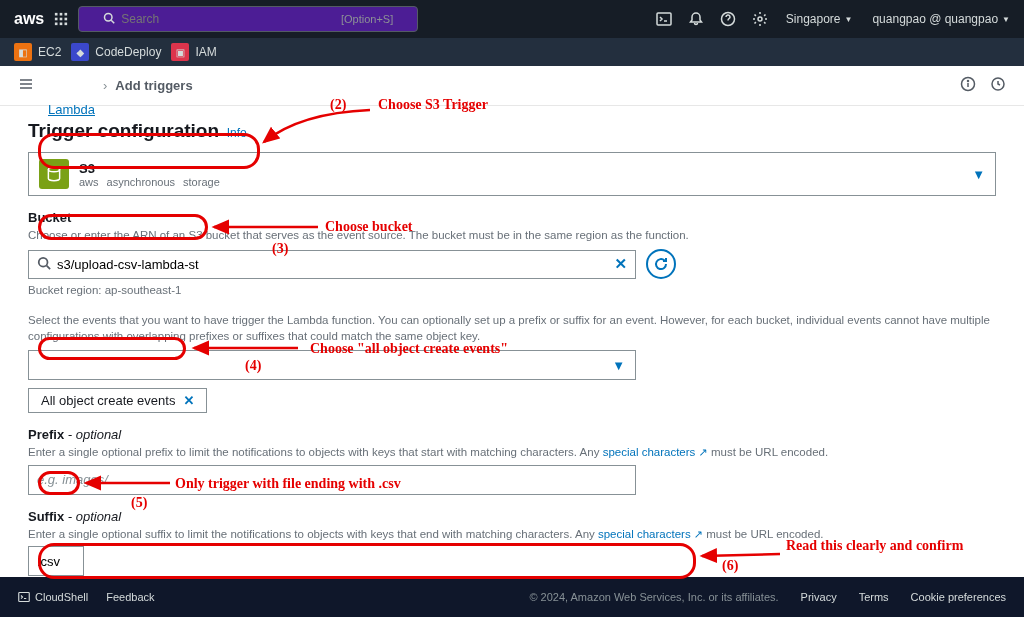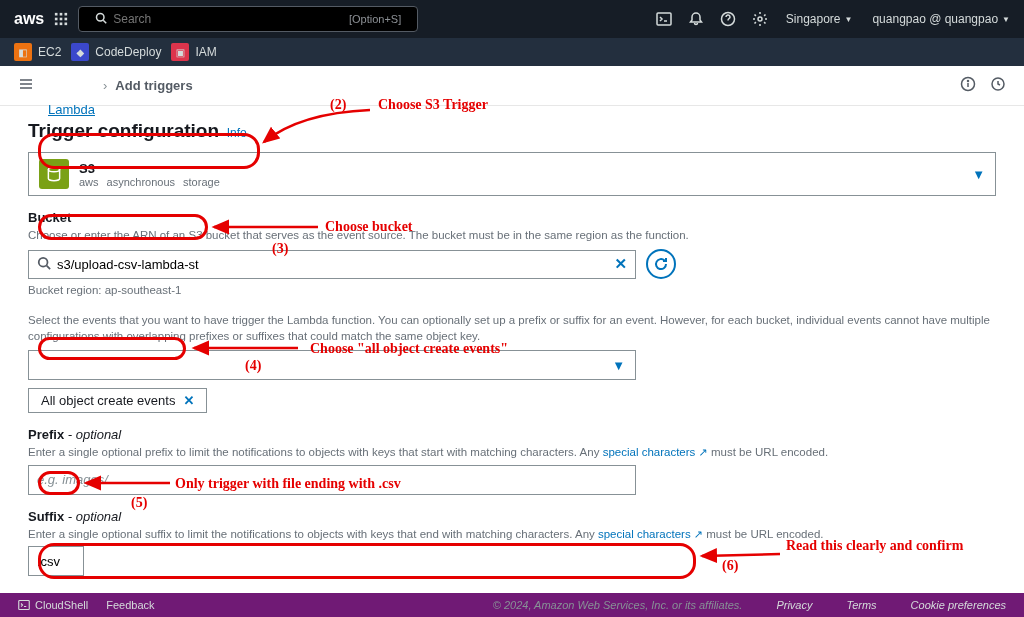--- a/index.html
+++ b/index.html
@@ -2,21 +2,21 @@
 <html><head>
 <meta charset="utf-8">
 <style>
   * { box-sizing: border-box; margin: 0; padding: 0; }
   body { font-family: "Amazon Ember", -apple-system, BlinkMacSystemFont, Arial, sans-serif; font-size: 13px; color: #16191f; background: #fff; width: 1024px; height: 617px; overflow: hidden; position: relative; }
   
   
   .aws-header { background: #161d26; height: 38px; display: flex; align-items: center; padding: 0 14px; color: #d5dbdb; }
   .aws-logo { color: #fff; font-weight: 700; font-size: 16px; margin-right: 10px; }
   .grid-icon { color: #d5dbdb; margin-right: 10px; display: flex; }
-  .search-wrap { flex: 0 0 340px; display: flex; align-items: center; background: #000000; border: 1px solid #545b64; border-radius: 4px; height: 26px; padding: 0 16px; }
+  .search-wrap { flex: 0 0 340px; display: flex; align-items: center; background: #4c1d95; border: 1px solid #545b64; border-radius: 4px; height: 26px; padding: 0 24px; }
   .search-wrap .mag { margin-right: 6px; }
   .search-wrap input { background: transparent; border: none; color: #d5dbdb; font-size: 12px; width: 100%; }
   .search-wrap .hint { margin-left: auto; color: #8d9196; font-size: 11px; }
   .hdr-spacer { flex: 1; }
   .hdr-icon { margin: 0 8px; display: flex; color: #d5dbdb; }
   .hdr-region { margin: 0 10px; font-size: 12px; display: flex; align-items: center; }
   .hdr-user { margin-left: 10px; font-size: 12px; display: flex; align-items: center; }
   .caret { margin-left: 4px; font-size: 8px; }
   
   
@@ -66,23 +66,23 @@
   .token-row { margin-top: 8px; }
   .token { display: inline-flex; align-items: center; border: 1px solid #879196; padding: 4px 12px; font-size: 13px; }
   .token-x { color: #0073bb; margin-left: 8px; font-weight: 700; }
   
   .plain-input { width: 608px; border: 1px solid #879196; height: 30px; padding: 0 8px; font-size: 13px; margin-top: 4px; }
   .plain-input::placeholder { color: #879196; font-style: italic; }
   .plain-input.narrow { width: 56px; }
   .ext-icon { color: #0073bb; font-size: 11px; }
   
   
-  .footer { position: absolute; bottom: 0; left: 0; right: 0; height: 24px; background: #701a75; color: #d5dbdb; display: flex; align-items: center; padding: 0 18px; font-size: 11px; }
+  .footer { position: absolute; bottom: 0; left: 0; right: 0; height: 40px; background: #0f172a; color: #d5dbdb; display: flex; align-items: center; padding: 0 18px; font-size: 11px; }
   .footer .left { display: flex; align-items: center; gap: 18px; }
-  .footer .right { margin-left: auto; display: flex; align-items: center; gap: 34px; font-style: italic; }
+  .footer .right { margin-left: auto; display: flex; align-items: center; gap: 22px; }
   .footer .copy { color: #879196; }
   
   
   .anno-box { position: absolute; border: 3px solid #e50000; border-radius: 16px; pointer-events: none; }
   .anno-text { position: absolute; color: #e50000; font-family: "Comic Sans MS", cursive; font-size: 14px; font-weight: 600; pointer-events: none; }
   .anno-arrow { position: absolute; pointer-events: none; }
   .anno-arrow svg { overflow: visible; }
 </style>
 </head>
 <body>

